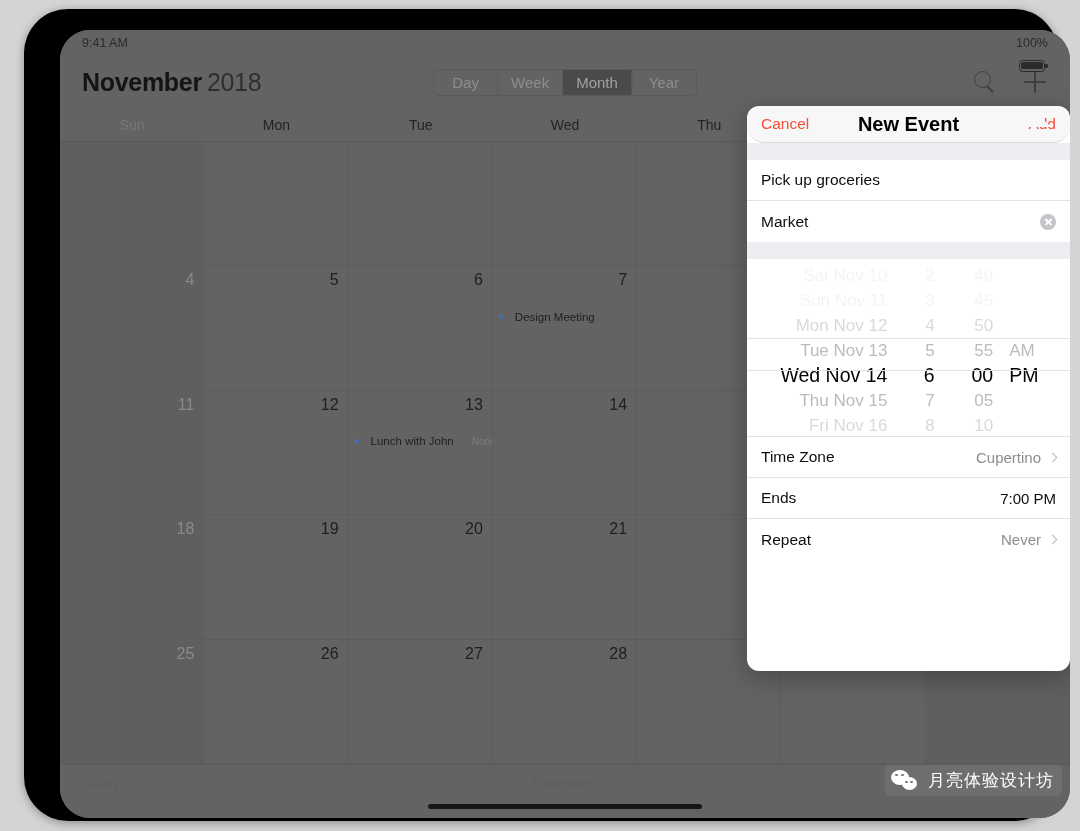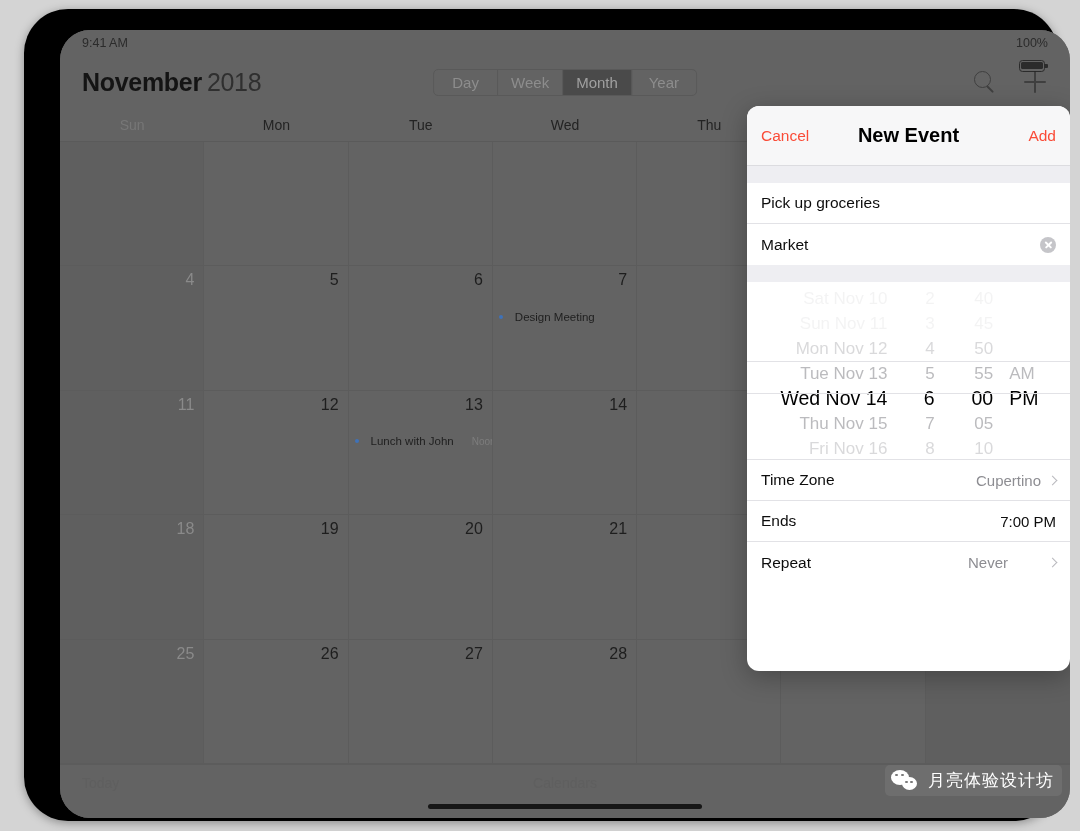--- a/index.html
+++ b/index.html
@@ -183,40 +183,41 @@
     left: 687px; top: 76px;
     width: 323px; height: 565px;
     background: #ffffff;
     border-radius: 12px;
     overflow: hidden;
     z-index: 19;
     box-shadow: 0 6px 26px rgba(0,0,0,0.28);
     color: #000;
   }
   #popover-header {
-    height: 60px; background: #f7f7f8;
+    height: 37px; background: #f7f7f8;
     display: flex; align-items: center; padding: 0 14px;
     border-bottom: 1px solid #dcdce0;
+    border-radius: 17px;
   }
   #popover-header .btn { font-size: 15.5px; color: #fa4b37; }
   #popover-header .title {
     position: absolute; left: 50%; transform: translateX(-50%);
     font-size: 20px; font-weight: bold; color: #000;
   }
   #popover-header .btn.add { margin-left: auto; }
 
   .pv-gap { height: 17px; background: #eeeef2; }
   .pv-group { background: #fff; }
   .pv-row {
     height: 41px; display: flex; align-items: center;
     padding: 0 14px; font-size: 15.5px; color: #0d0d0d;
     border-bottom: 1px solid #e2e2e6;
     position: relative;
   }
-  .pv-row:last-child { border-bottom: none; gap: 33px; }
+  .pv-row:last-child { border-bottom: none; }
   .pv-row .val { margin-left: auto; color: #8d8d92; font-size: 15px; }
   .pv-row .val.black { color: #0d0d0d; }
   .pv-row .val.red { color: #fa4b37; }
   .pv-row .val.red + .val.red { margin-left: 12px; }
   .chevron {
     width: 7px; height: 7px; margin-left: 8px;
     border-right: 1.6px solid #b8b8bd; border-top: 1.6px solid #b8b8bd;
     transform: rotate(45deg);
   }
   .clear-btn {

